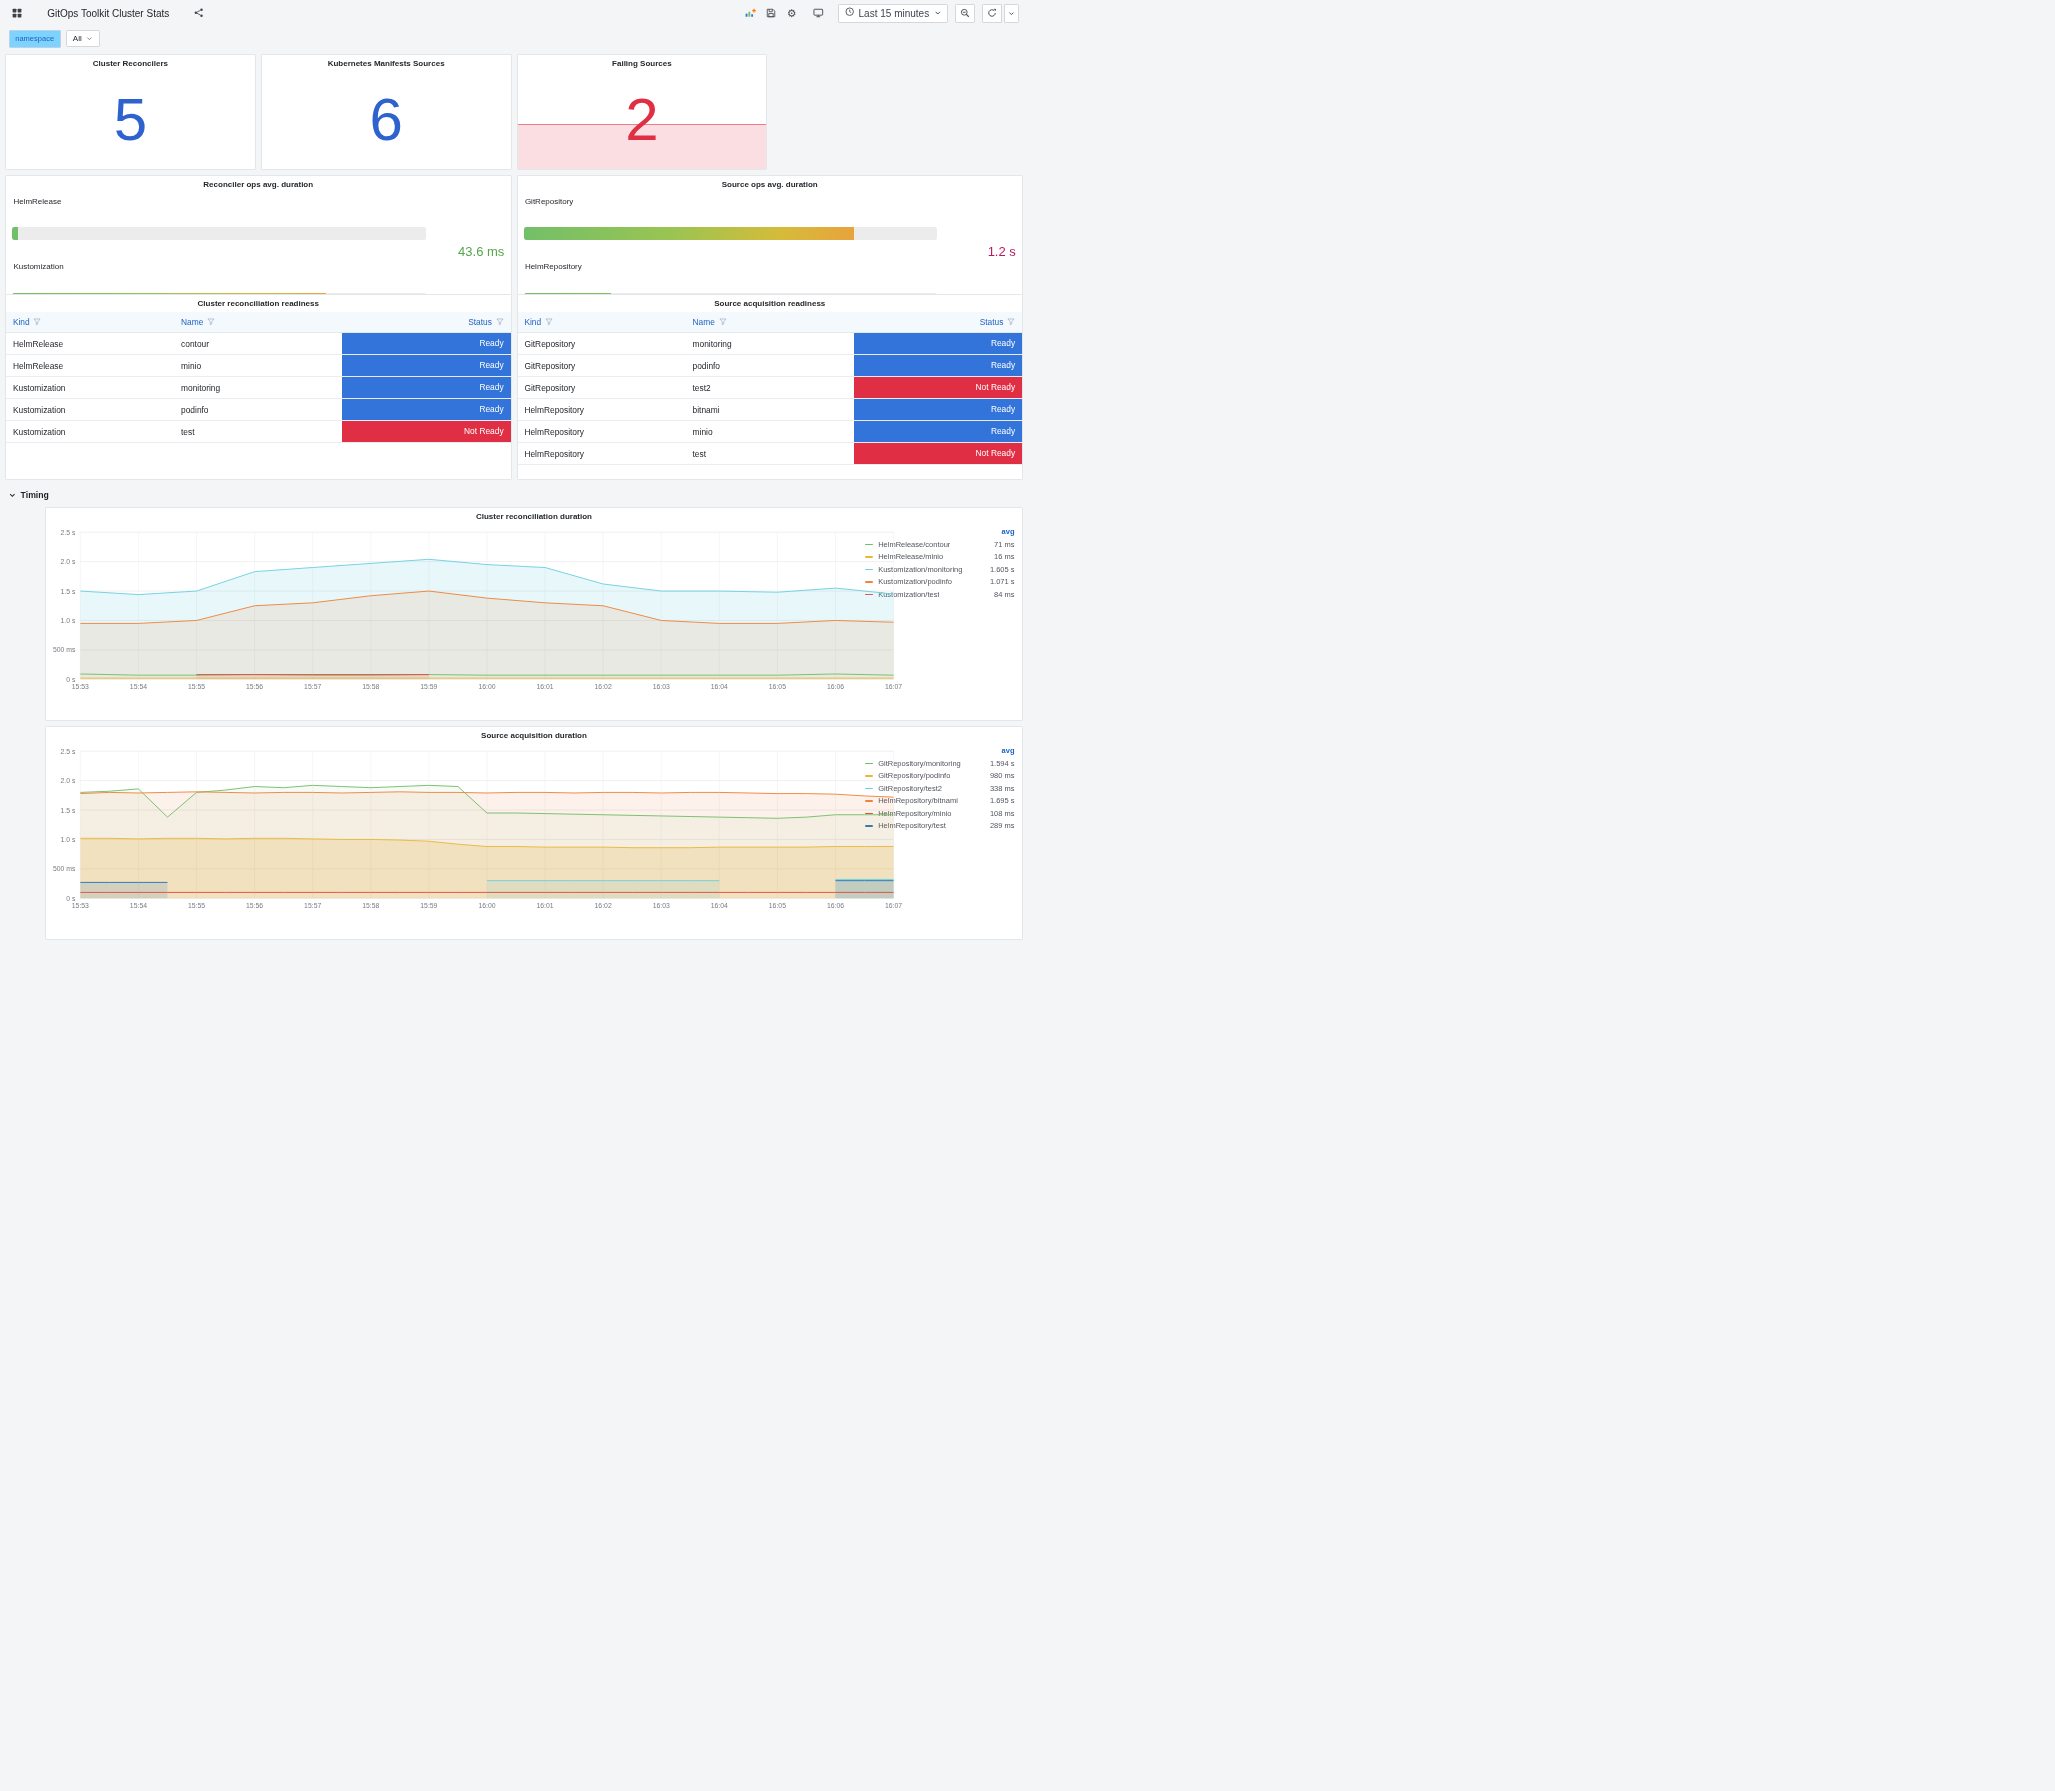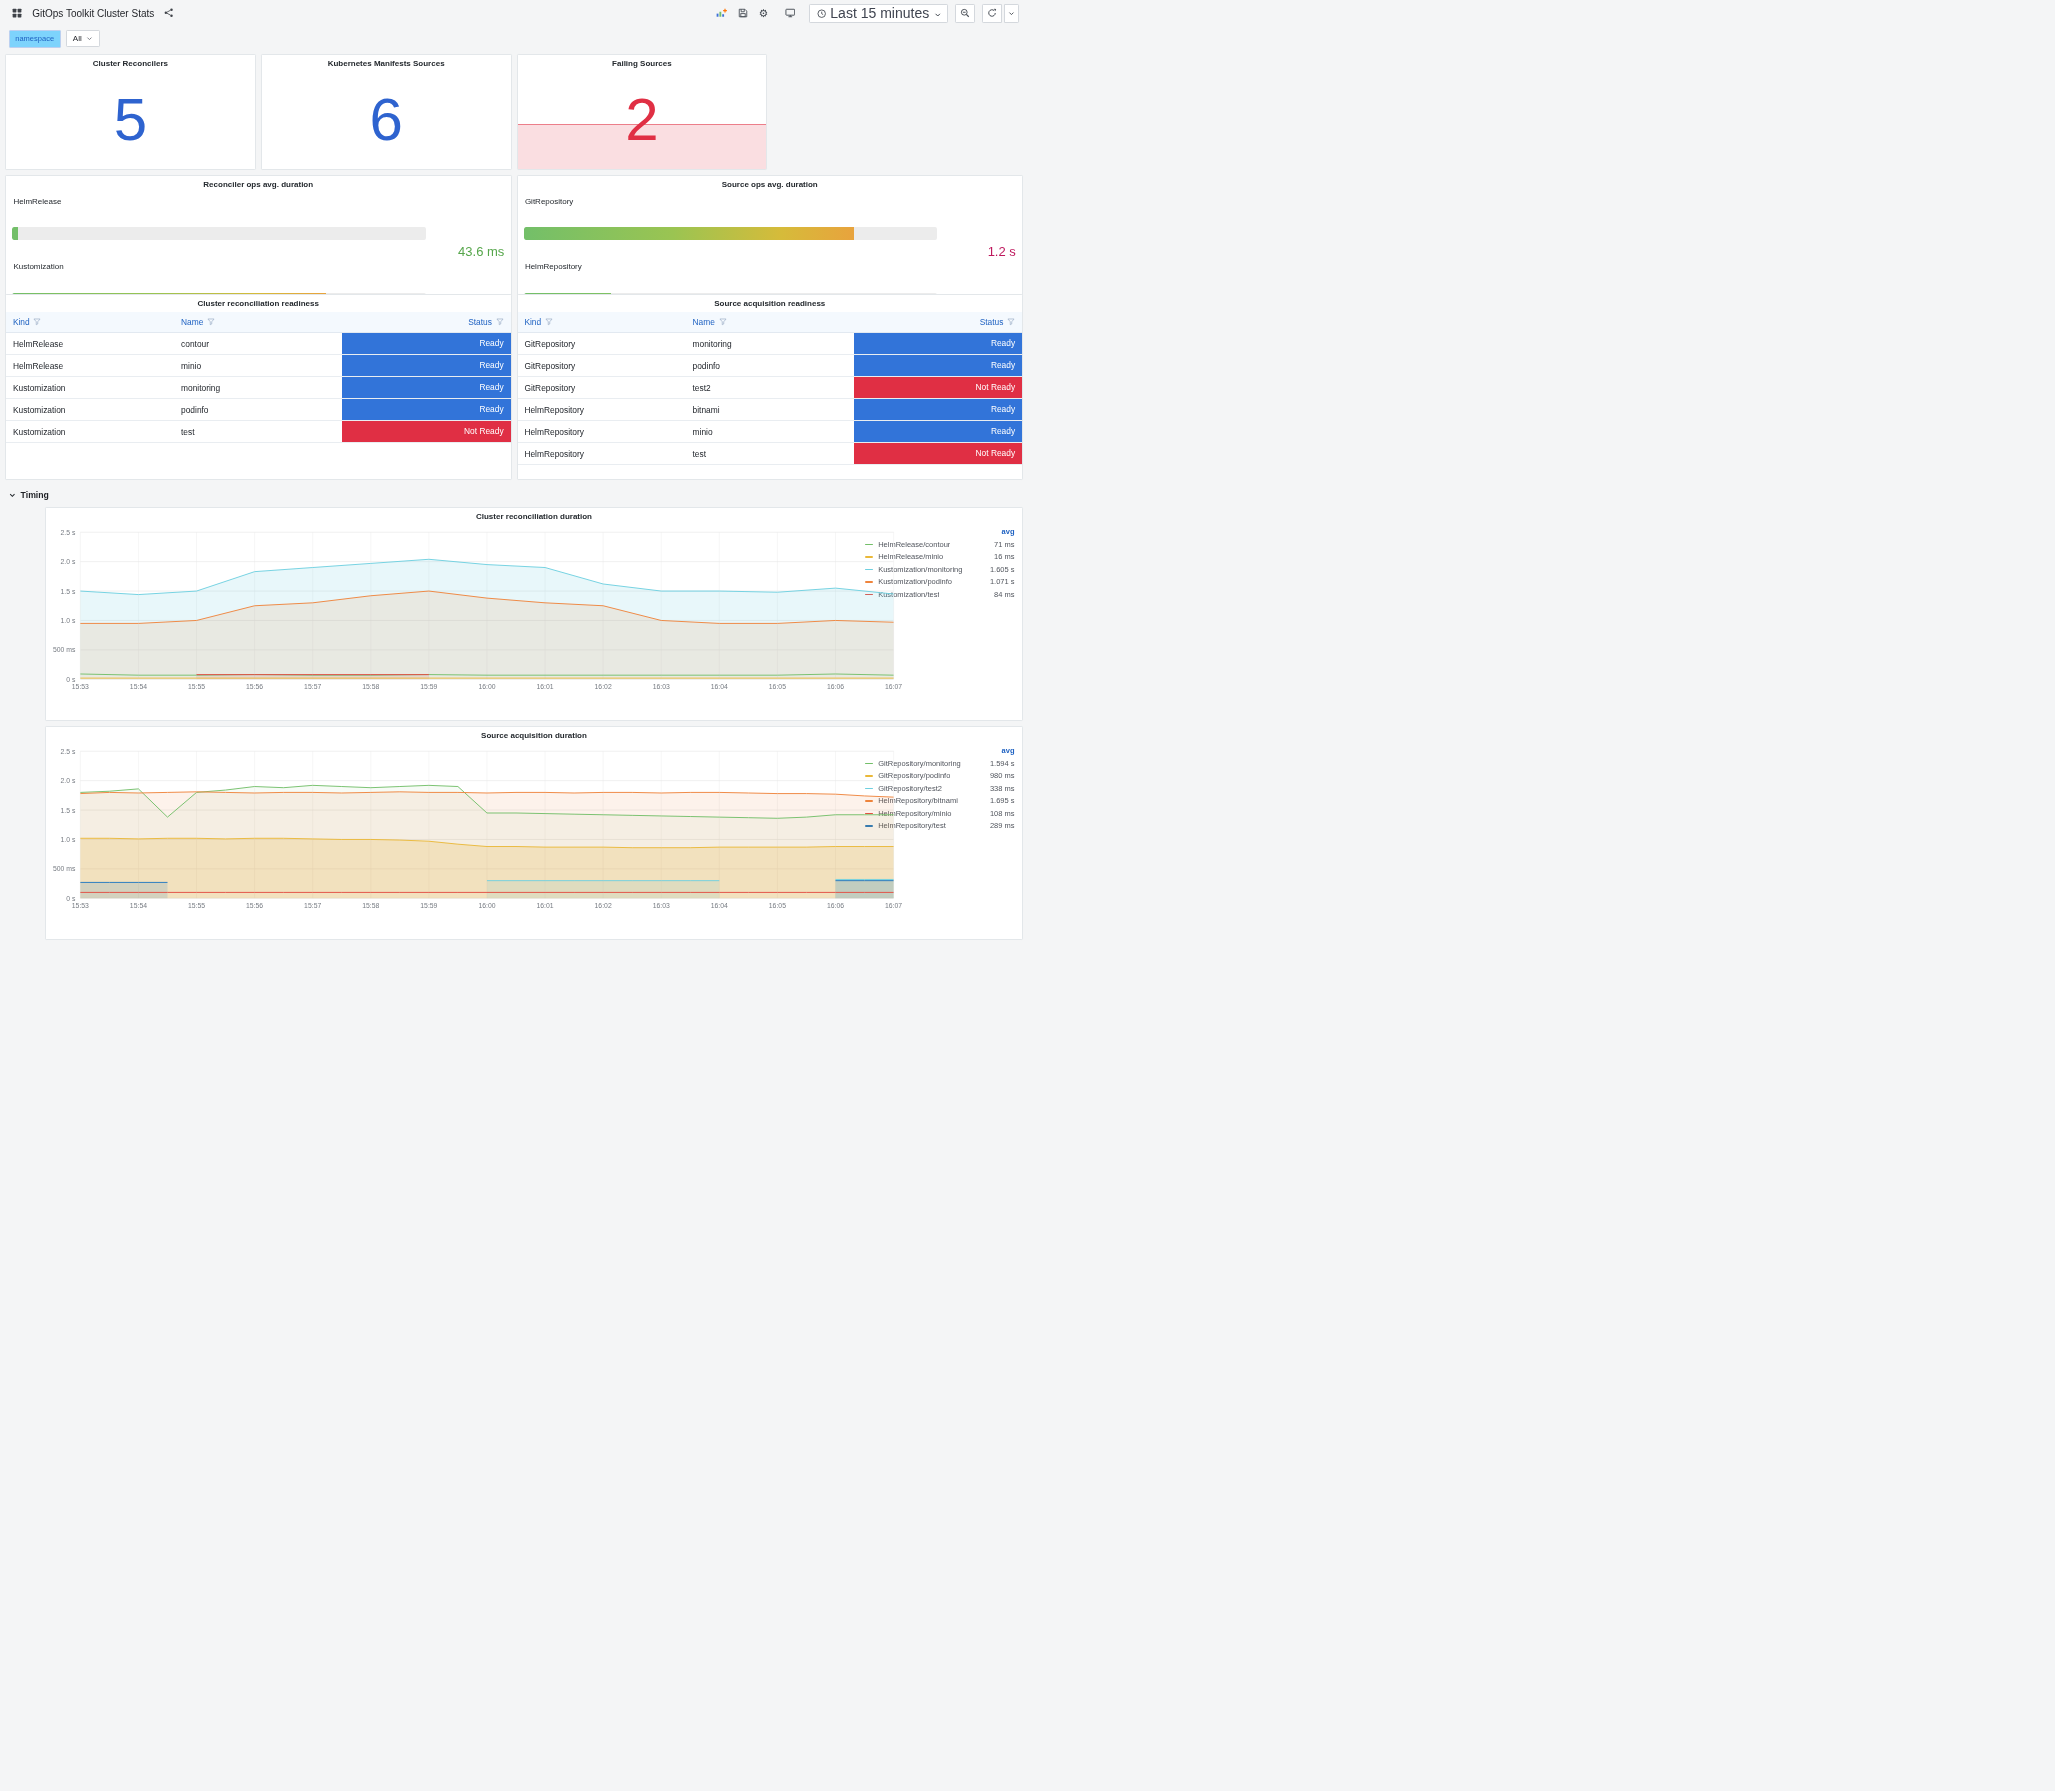--- a/index.html
+++ b/index.html
@@ -1,27 +1,27 @@
 <!DOCTYPE html>
 <html style="font-size:10px"><head>
 <meta charset="utf-8">
 <style>
   html,body{margin:0;padding:0;background:#f4f5f6;}
   body{width:1028px;font-family:"Liberation Sans",sans-serif;color:#1f2126;-webkit-font-smoothing:antialiased;}
   .page{width:1028px;}
 
   
   header{display:flex;justify-content:space-between;align-items:center;height:26px;padding:0 8.7px;}
-  .h-left{display:flex;align-items:center;gap:6px;}
+  .h-left{display:flex;align-items:center;gap:21px;}
   .dash-title{font-size:10px;font-weight:500;color:#1f2126;}
   .h-right{display:flex;align-items:center;gap:3.1px;}
   .icon-btn{display:inline-flex;align-items:center;justify-content:center;width:17.5px;height:17.5px;cursor:pointer;}
   .icon-btn.gap-l{margin-left:6.2px;}
   .gear{font-family:"DejaVu Sans",sans-serif;font-size:10.6px;color:#464c54;line-height:1;}
-  .tp-btn,.sq-btn{height:19px;border:0.6px solid #d4d8dd;background:#fff;border-radius:1.2px;display:inline-flex;align-items:center;gap:4.4px;font-size:14px;color:#3f4450;padding:0 6.2px;cursor:pointer;font-family:inherit;}
+  .tp-btn,.sq-btn{height:19px;border:0.6px solid #d4d8dd;background:#fff;border-radius:1.2px;display:inline-flex;align-items:center;gap:4.4px;font-size:10px;color:#3f4450;padding:0 6.2px;cursor:pointer;font-family:inherit;}
   .tp-btn{margin-left:7.5px;}
   .sq-btn{width:20px;justify-content:center;padding:0;}
   .sq-btn.zoom{margin-left:3.7px;}
   .sq-btn.split-l{margin-left:3.7px;border-radius:1.2px 0 0 1.2px;}
   .sq-btn.split-r{margin-left:-0.6px;border-radius:0 1.2px 1.2px 0;width:15px;}
 
   
   .submenu{display:flex;gap:5px;padding:3.7px 8.7px 6.2px;align-items:center;}
   .var-label{border:0.6px solid #bcd0f0;color:#1f62c2;font-size:7.5px;font-weight:400;padding:3.7px 5.6px;background:#7dd3fc;border-radius:1.2px;cursor:pointer;}
   .var-value{border:0.6px solid #d4d8dd;background:#fff;color:#1f2126;font-size:8px;padding:3.1px 6.2px;display:inline-flex;gap:4.4px;align-items:center;border-radius:1.2px;cursor:pointer;font-family:inherit;}

